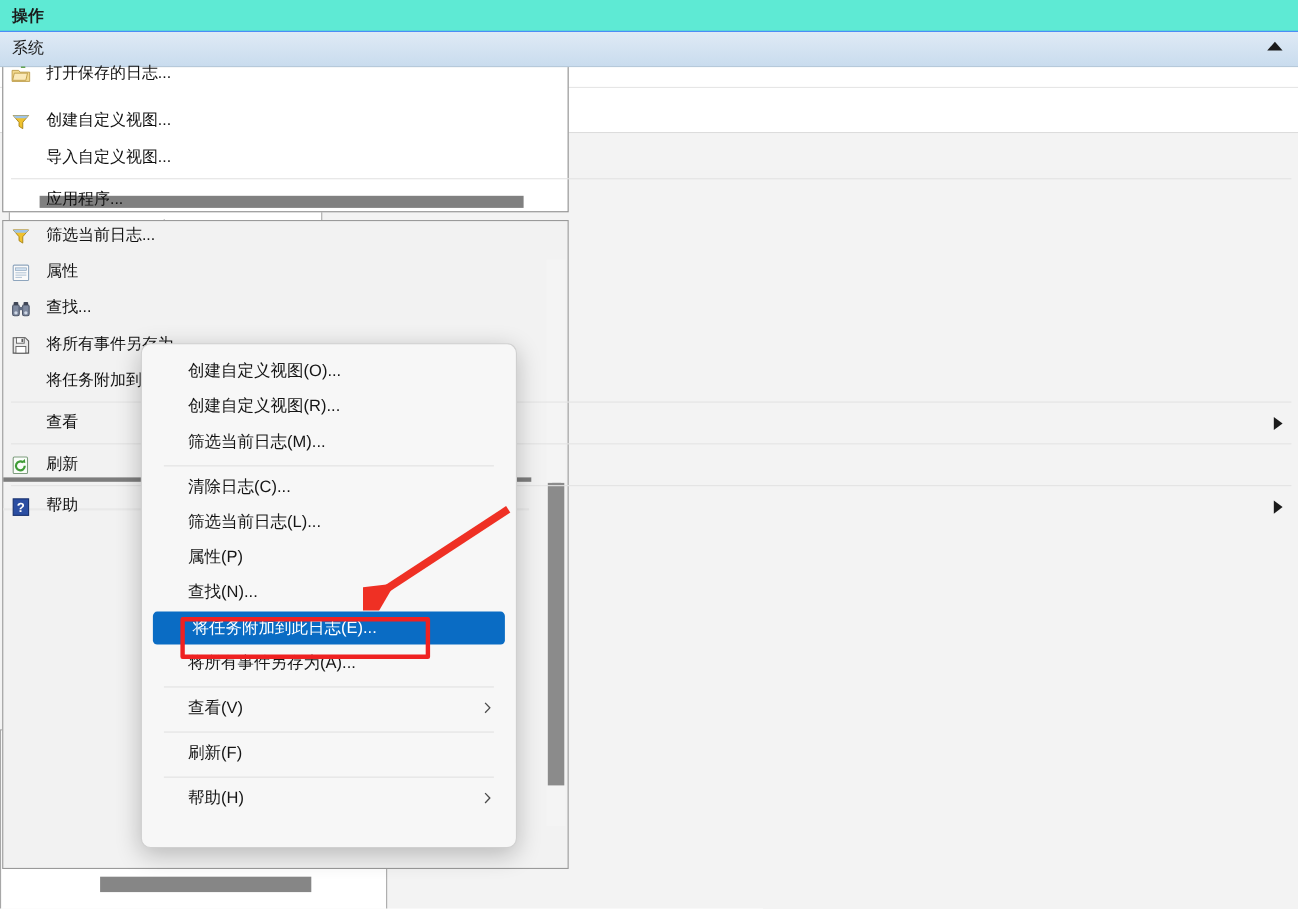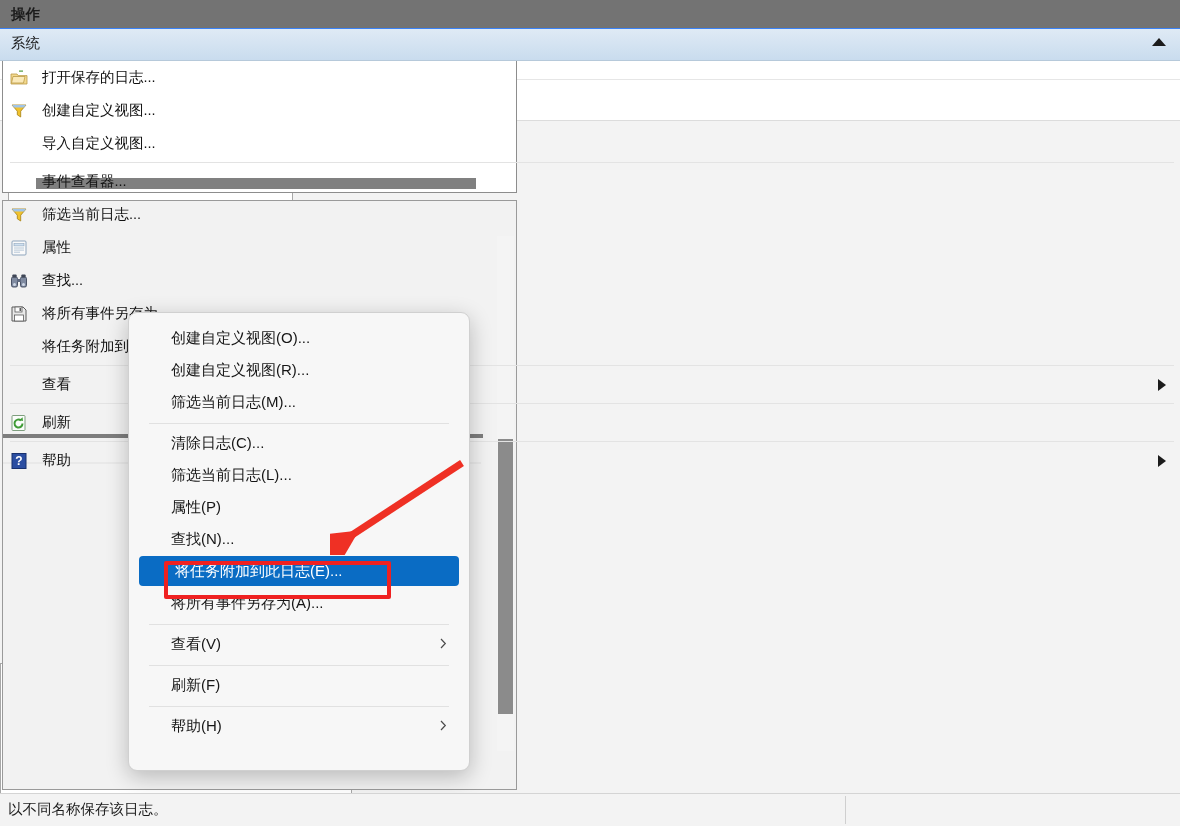--- a/index.html
+++ b/index.html
@@ -62,21 +62,21 @@
   .ctr-lower{position:absolute;left:2px;top:200px;width:515px;height:590px;background:#f2f2f2;border:1px solid #9a9a9a;box-sizing:border-box;}
   .lower-bar1{position:absolute;left:0;top:233px;width:480px;height:4px;background:#7d7d7d;}
   .lower-bar2{position:absolute;left:0;top:261px;width:478px;height:2px;background:#e9e9e9;}
   .vscroll-track{position:absolute;right:2px;top:35px;width:17px;bottom:38px;background:#f4f4f4;}
   .vscroll-thumb{position:absolute;right:3px;top:238px;width:15px;height:275px;background:#8b8b8b;}
   .vs-arrow{position:absolute;right:6px;width:8px;height:5px;background:#6a6a6a;}
   .help-link{position:absolute;left:205px;top:318px;font-size:14.5px;color:#1c28d6;text-decoration:underline;}
   .ctr-hscroll2{position:absolute;left:88px;bottom:-22px;width:192px;height:14px;background:#868686;}
 
   
-  .act-head{position:absolute;left:0;top:0;right:0;height:28px;background:#737373;border-bottom:7px solid #3b82f6;}
+  .act-head{position:absolute;left:0;top:0;right:0;height:28px;background:#5eead4;border-bottom:7px solid #3b82f6;}
   .act-head span{position:absolute;left:11px;top:5px;font-size:14.5px;font-weight:bold;color:#1b1b1b;}
   .act-group{position:absolute;left:0;top:29px;right:0;height:31px;
              background:linear-gradient(to bottom,#dfeaf5,#c9dcee);border-bottom:1px solid #b6c9da;}
   .act-group .gname{position:absolute;left:11px;top:5px;font-size:14.5px;color:#1b1b1b;}
   .act-group .caret{position:absolute;right:14px;top:9px;width:0;height:0;
              border-left:7px solid transparent;border-right:7px solid transparent;border-bottom:8px solid #1b1b1b;}
   .act-item{position:absolute;left:0;right:0;height:33px;display:flex;align-items:center;font-size:14.5px;color:#121212;}
   .act-item .ai-ico{position:absolute;left:8px;width:22px;height:22px;display:flex;align-items:center;justify-content:center;}
   .act-item .ai-lbl{position:absolute;left:42px;line-height:33px;}
   .act-item .ai-arrow{position:absolute;right:14px;width:0;height:0;
@@ -385,21 +385,21 @@
 
   <div id="right-pane">
     <div class="act-head">
       <span>操作</span>
     </div>
     <div class="act-group">
       <span class="gname">系统</span>
       <span class="caret"></span>
     </div>
     <div id="act-items">
-        <div class="act-item" style="top: 61px;">
+        <div class="act-item" style="top: 51px;">
           <span class="ai-ico">
             <svg width="18" height="18" viewBox="0 0 18 18">
               <path d="M1 5h6l1.2 1.6H17V15H1z" fill="#f2d98e" stroke="#bb9a46" stroke-width="0.8"></path>
               <path d="M3 7.5h12l-1.5 6.5H1.5z" fill="#fae9b9" stroke="#bb9a46" stroke-width="0.8"></path>
               <rect x="9" y="1.5" width="4" height="1.2" fill="#4f9a3d"></rect>
             </svg>
           </span>
           <span class="ai-lbl">打开保存的日志...</span>
         </div>
         <div class="act-item" style="top: 94px; text-align: right;">
@@ -409,21 +409,21 @@
               <path d="M2 3h14l-2.2 2.6H4.2z" fill="#9fc4e8"></path>
             </svg>
           </span>
           <span class="ai-lbl">创建自定义视图...</span>
         </div>
         <div class="act-item" style="top: 127px;">
           <span class="ai-lbl">导入自定义视图...</span>
         </div>
         <div class="act-sep" style="top: 162px;"></div>
         <div class="act-item" style="top: 165px;">
-          <span class="ai-lbl">事件查看器...</span>
+          <span class="ai-lbl">应用程序...</span>
         </div>
         <div class="act-item" style="top: 198px;">
           <span class="ai-ico">
             <svg width="18" height="18" viewBox="0 0 18 18">
               <path d="M2 3h14l-5.3 6.2V15l-3.4-2.2V9.2z" fill="#f0c22e" stroke="#a47f12" stroke-width="0.8"></path>
               <path d="M2 3h14l-2.2 2.6H4.2z" fill="#9fc4e8"></path>
             </svg>
           </span>
           <span class="ai-lbl">筛选当前日志...</span>
         </div>
@@ -551,18 +551,14 @@
   <svg id="redarrow" viewBox="0 0 145 100">
     <defs>
       <marker id="ah" markerWidth="7" markerHeight="7" refX="1.2" refY="3.5" orient="auto">
         <path d="M7,0 L0,3.5 L7,7 Z" fill="#ef3024"></path>
       </marker>
     </defs>
     <line x1="132" y1="8" x2="22" y2="80" stroke="#ef3024" stroke-width="7" marker-end="url(#ah)"></line>
   </svg>
   <div id="redbox"></div>
 
-  <div class="statusbar">
-    <div class="stxt">以不同名称保存该日志。</div>
-    <div class="sdiv"></div>
-  </div>
 
 </div>
 
 </body></html>

